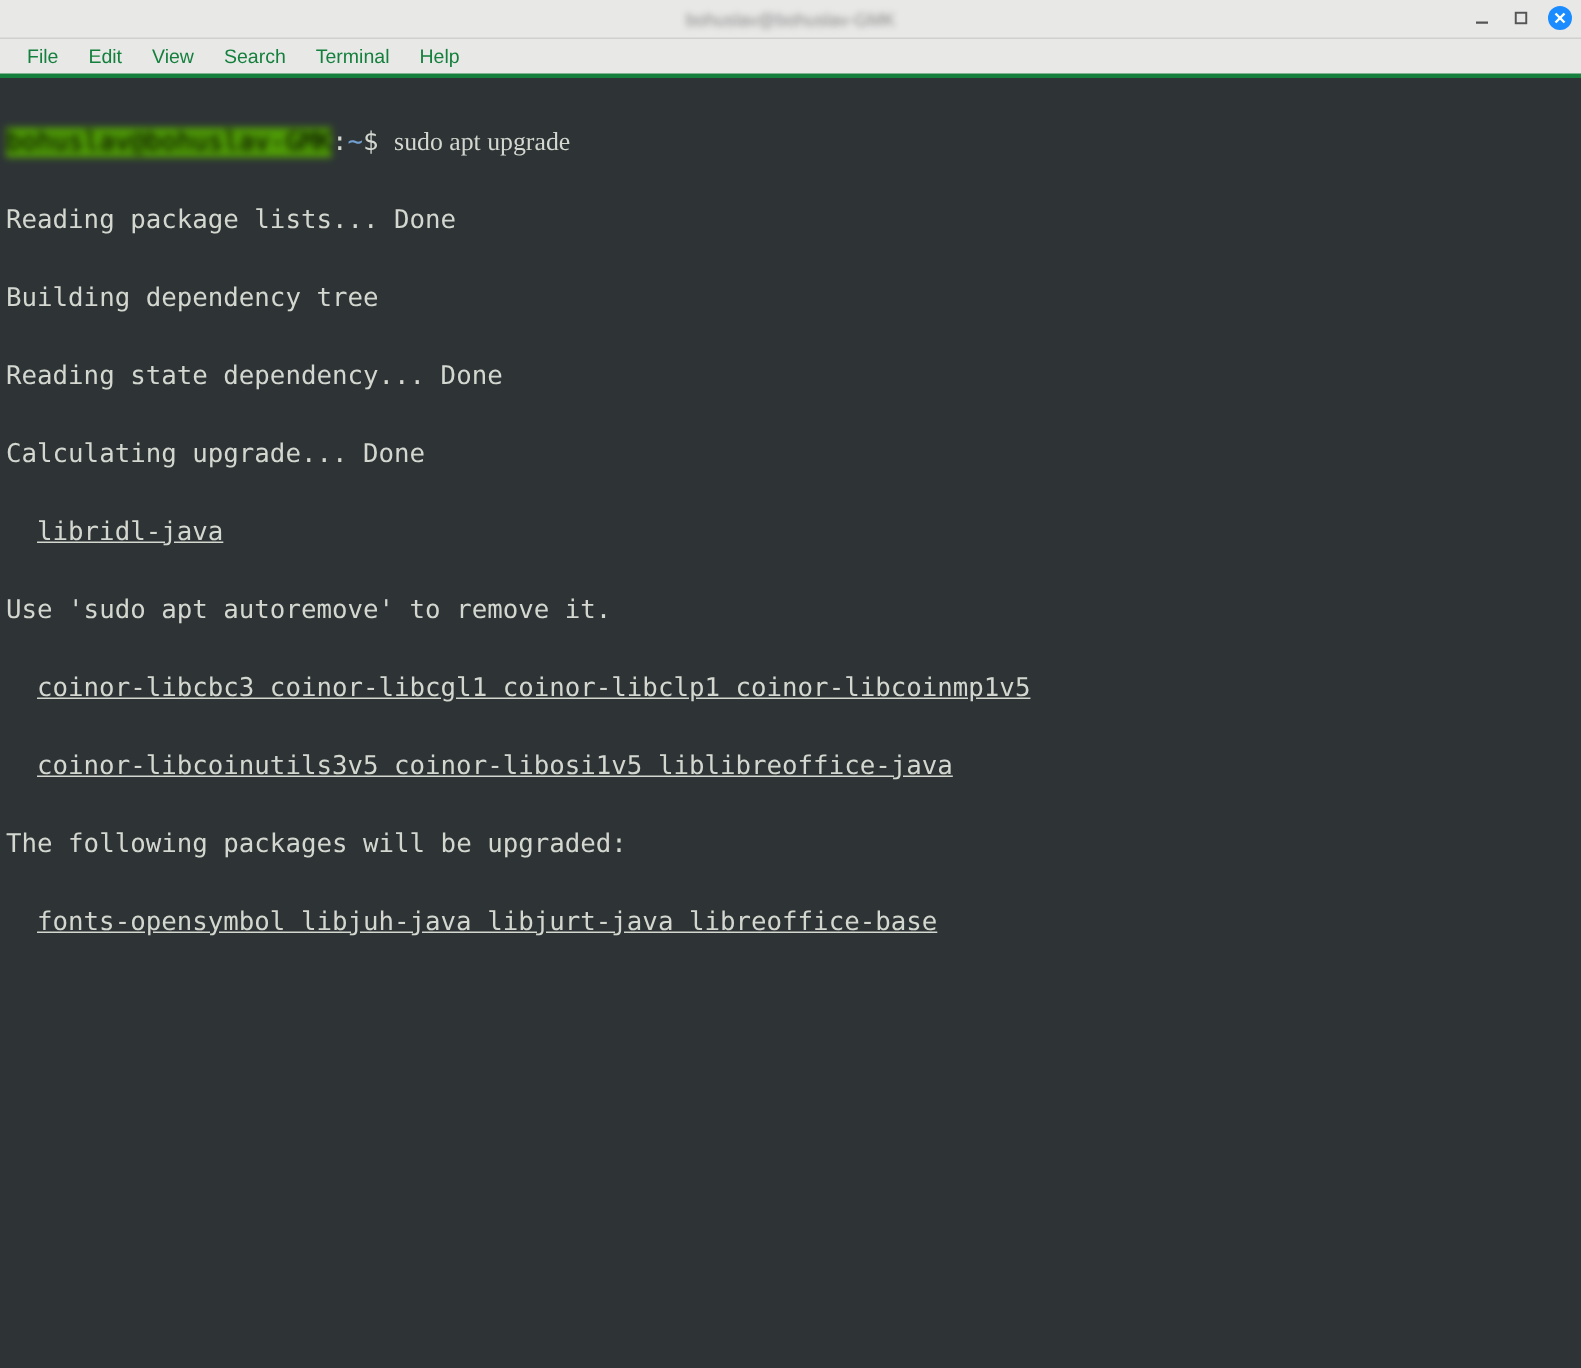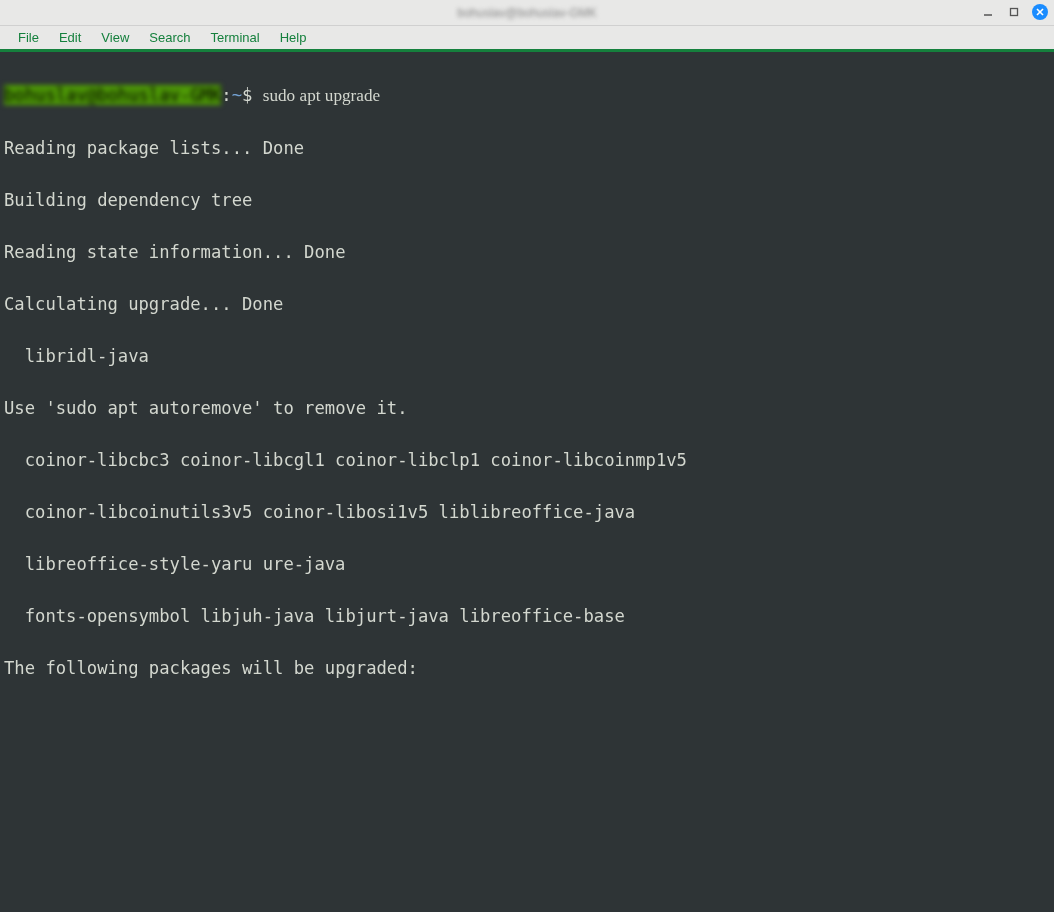--- a/index.html
+++ b/index.html
@@ -77,21 +77,21 @@
   .prompt-user {
     background: #4e9a06;
     color: #000;
     filter: blur(2.5px);
     user-select: none;
   }
   .prompt-sep { color: #d3d7cf; }
   .prompt-path { color: #729fcf; }
   .cmd { color: #d3d7cf; font-family: Liberation Serif, serif; }
   .line { display: block; }
-  .indent { padding-left: 2ch; }
+  .indent { padding-left: 2ch; text-decoration: underline; }
 </style>
 </head>
 <body>
 
 <div class="titlebar">
   <span class="title-text">bohuslav@bohuslav-GMK</span>
   <div class="window-controls">
     <div class="win-btn">
       <svg width="10" height="10" viewBox="0 0 10 10">
           <line x1="1" y1="8" x2="9" y2="8" stroke="#555" stroke-width="1.5"></line>
@@ -117,29 +117,28 @@
   <div class="menu-item">View</div>
   <div class="menu-item">Search</div>
   <div class="menu-item">Terminal</div>
   <div class="menu-item">Help</div>
 </div>
 
 <div class="terminal">
 <span class="line"><span class="prompt-user">bohuslav@bohuslav-GMK</span><span class="prompt-sep">:</span><span class="prompt-path">~</span><span class="prompt-sep">$ </span><span class="cmd">sudo apt upgrade</span></span>
 <span class="line">Reading package lists... Done</span>
 <span class="line">Building dependency tree</span>
-<span class="line">Reading state information... Done</span>
+<span class="line">Reading state dependency... Done</span>
 <span class="line">Calculating upgrade... Done</span>
 <span class="line indent">libridl-java</span>
 <span class="line">Use 'sudo apt autoremove' to remove it.</span>
 <span class="line indent">coinor-libcbc3 coinor-libcgl1 coinor-libclp1 coinor-libcoinmp1v5</span>
 <span class="line indent">coinor-libcoinutils3v5 coinor-libosi1v5 liblibreoffice-java</span>
-<span class="line indent">libreoffice-style-yaru ure-java</span>
+<span class="line">The following packages will be upgraded:</span>
 <span class="line indent">fonts-opensymbol libjuh-java libjurt-java libreoffice-base</span>
-<span class="line">The following packages will be upgraded:</span>
 
 
 
 
 
 
 
 
 
 

